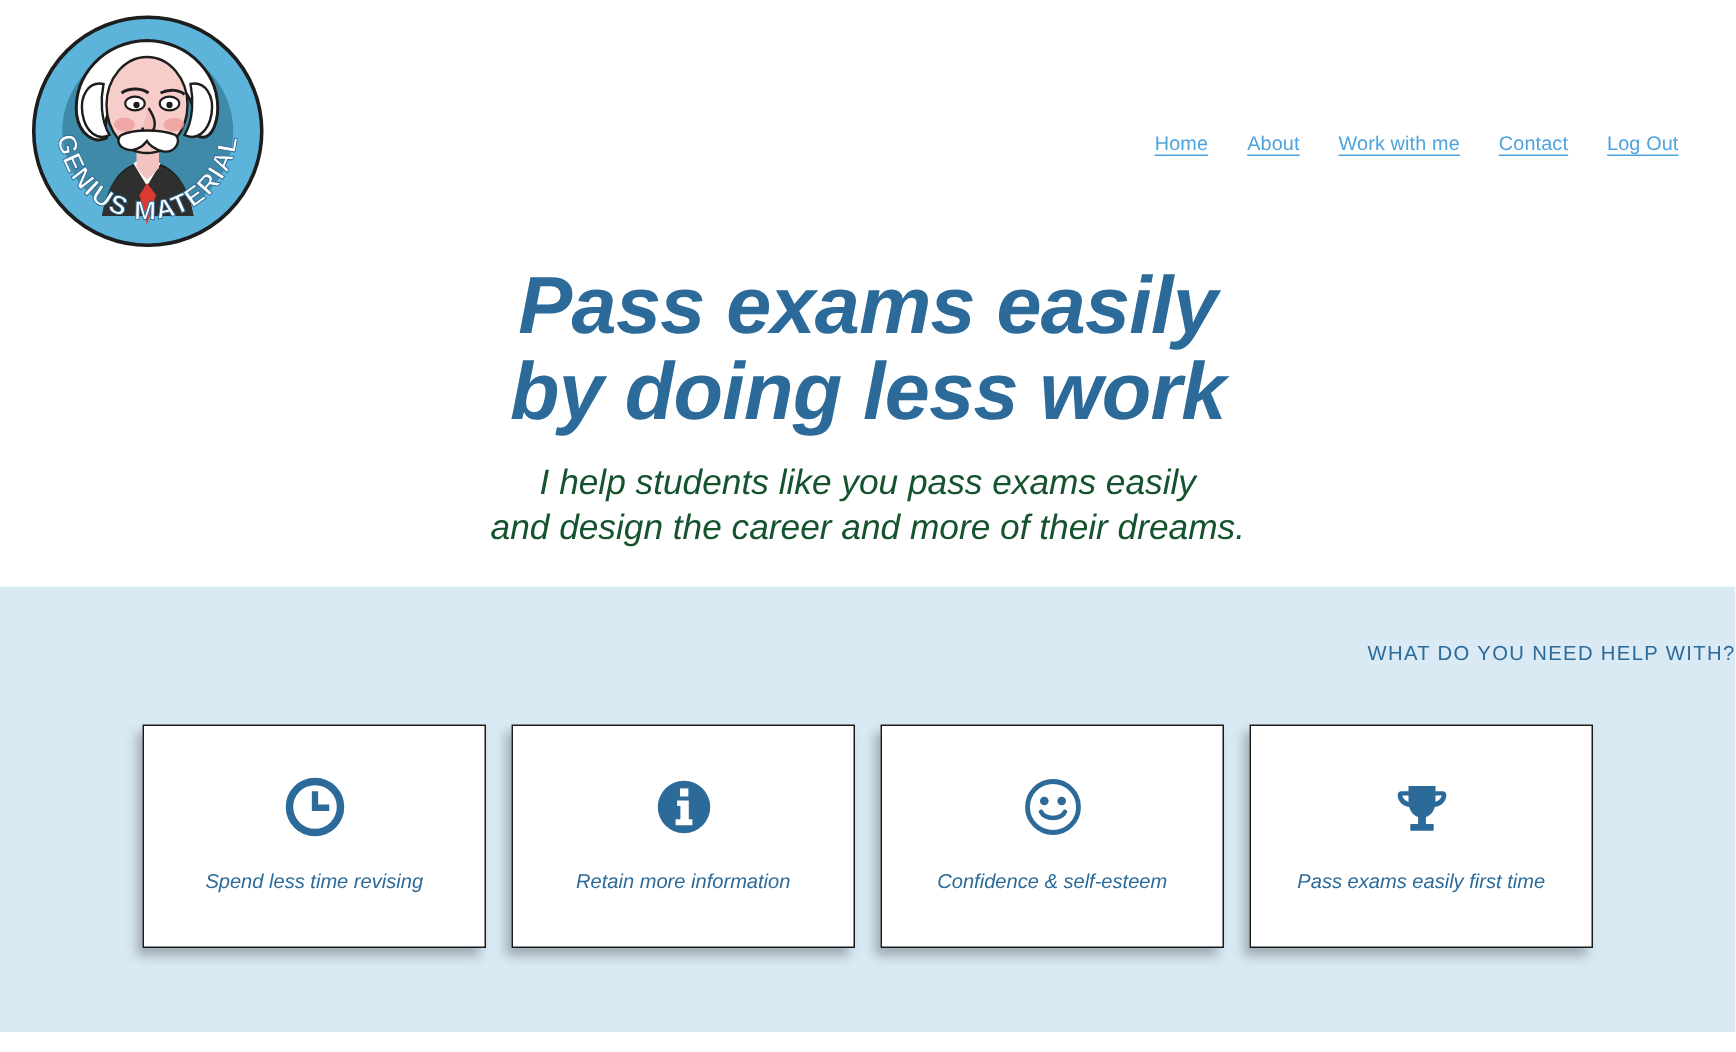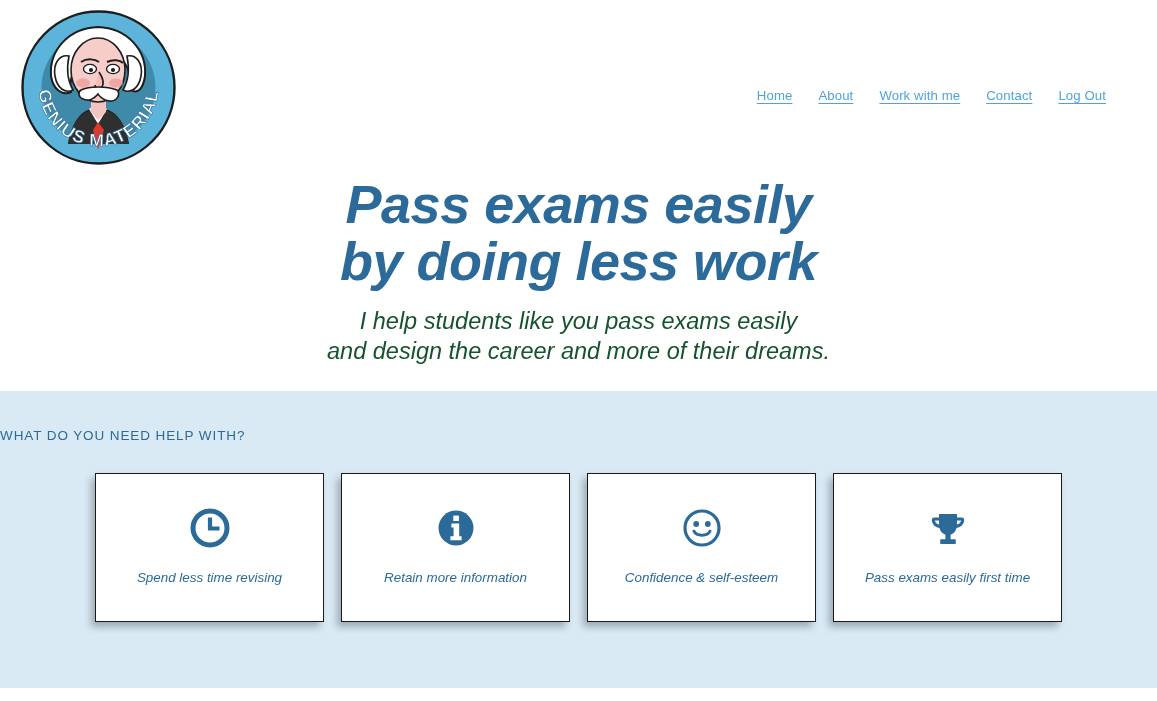--- a/index.html
+++ b/index.html
@@ -20,21 +20,21 @@
   }
   .logo-wrap {
     position: absolute;
     left: 21px; top: 10px;
     width: 155px; height: 155px;
   }
   .logo-svg { display: block; width: 155px; height: 155px; }
 
   .nav {
     position: absolute;
-    right: 51px; top: 88px;
+    right: 38px; top: 88px;
     display: flex;
     align-items: center;
     gap: 26px;
   }
   .nav a {
     font-size: 13.2px;
     color: #4fa3dd;
     text-decoration: underline;
     text-underline-offset: 3px;
     white-space: nowrap;
@@ -70,30 +70,30 @@
   .band {
     position: absolute;
     left: 0; top: 391px;
     width: 1157px;
     height: 297px;
     background: #daeaf5;
   }
   .band-title {
     margin: 0;
     padding-top: 37px;
-    text-align: left;
+    text-align: right;
     color: #2b6a99;
     font-size: 13.5px;
     font-weight: normal;
     letter-spacing: 0.9px;
   }
 
   .cards {
     position: absolute;
-    left: 0; top: 82px;
+    left: 0; top: 92px;
     width: 1157px;
     display: flex;
     justify-content: center;
     gap: 17px;
   }
   .card {
     position: relative;
     width: 229px;
     height: 149px;
     background: #ffffff;

